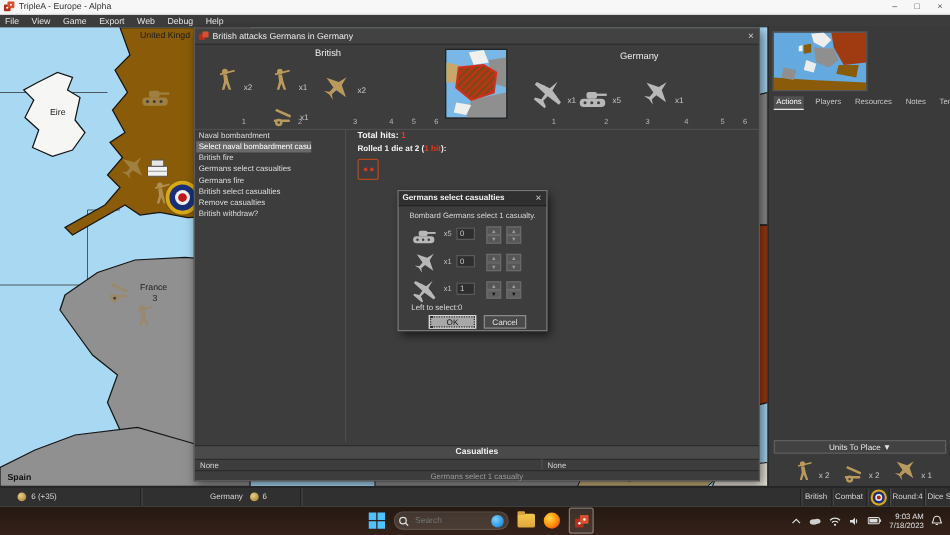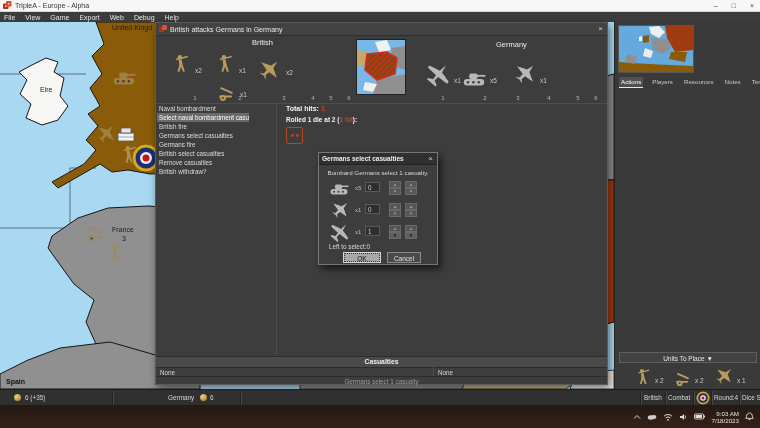--- a/index.html
+++ b/index.html
@@ -439,20 +439,46 @@
       <circle cx="7" cy="7" r="2.8" fill="#f0f0f0"></circle>
         <circle cx="7" cy="7" r="1.6" fill="#c01818"></circle>
     </svg>
     <div class="sep" style="left:711px"></div>
     <span class="txt" style="left:714px">Round:4</span>
     <div class="sep" style="left:739px"></div>
     <span class="txt" style="left:742px;width:18px;overflow:hidden;white-space:nowrap">Dice Server On</span>
   </div>
 
   <div class="abs" id="taskbar">
+    <div class="tbc" style="left:295px;gap:7px">
+      <span class="startico">
+          <i></i>
+          <i></i>
+          <i></i>
+          <i></i>
+        </span>
+      <div class="searchpill">
+        <svg width="8" height="8">
+          <circle cx="3.4" cy="3.4" r="2.6" fill="none" stroke="#dddddd" stroke-width="1"></circle>
+          <line x1="5.4" y1="5.4" x2="7.6" y2="7.6" stroke="#dddddd" stroke-width="1"></line>
+        </svg>
+        <input placeholder="Search" style="">
+        <span class="bingdot"></span>
+      </div>
+      <span class="folder"></span>
+      <span class="ffx"></span>
+      <span class="appbox">
+        <svg width="12" height="12">
+          <rect x="1" y="4" width="7" height="7" rx="1" fill="#b03020"></rect>
+          <rect x="5" y="1" width="7" height="7" rx="1" fill="#d8502e"></rect>
+          <circle cx="8.5" cy="4.5" r="1" fill="#fff"></circle>
+            <circle cx="4.5" cy="7.5" r="1" fill="#fff"></circle>
+        </svg>
+      </span>
+    </div>
     <div class="tbc" style="right:6px;gap:6px">
       <span class="trayico">
           <svg width="8" height="6">
             <path d="M1 4.5 L4 1.5 L7 4.5" stroke="#ddd" stroke-width="1" fill="none"></path>
           </svg>
         </span>
       <span class="trayico">
           <svg width="10" height="7">
             <ellipse cx="4" cy="4.5" rx="3.2" ry="2.2" fill="#cfcfcf"></ellipse>
             <ellipse cx="6.8" cy="4" rx="2.6" ry="2" fill="#cfcfcf"></ellipse>

